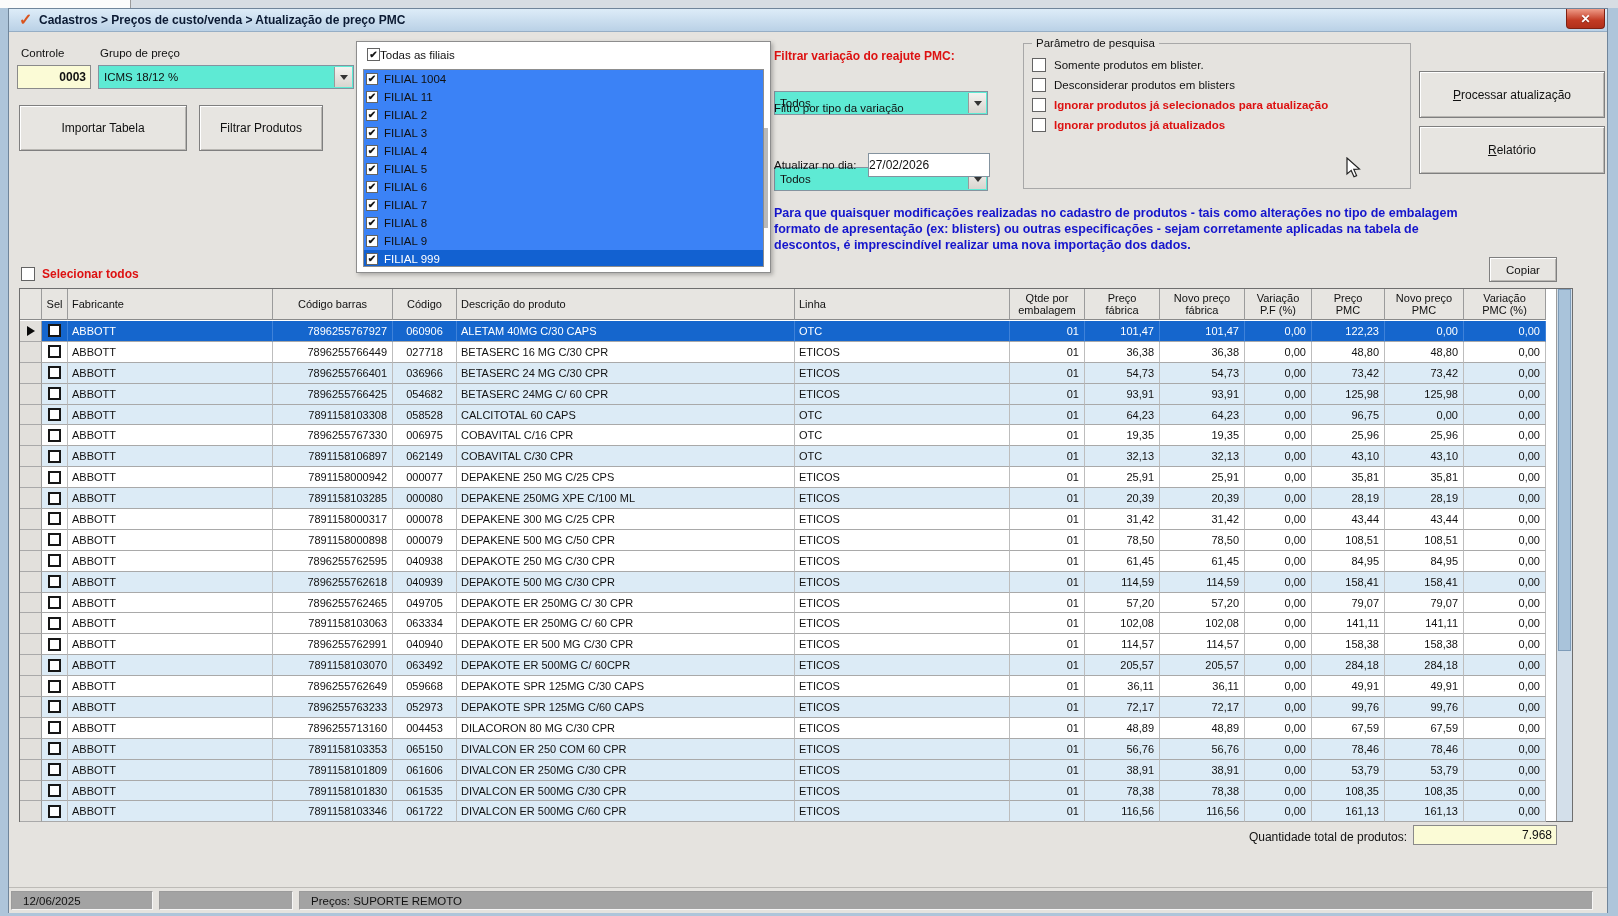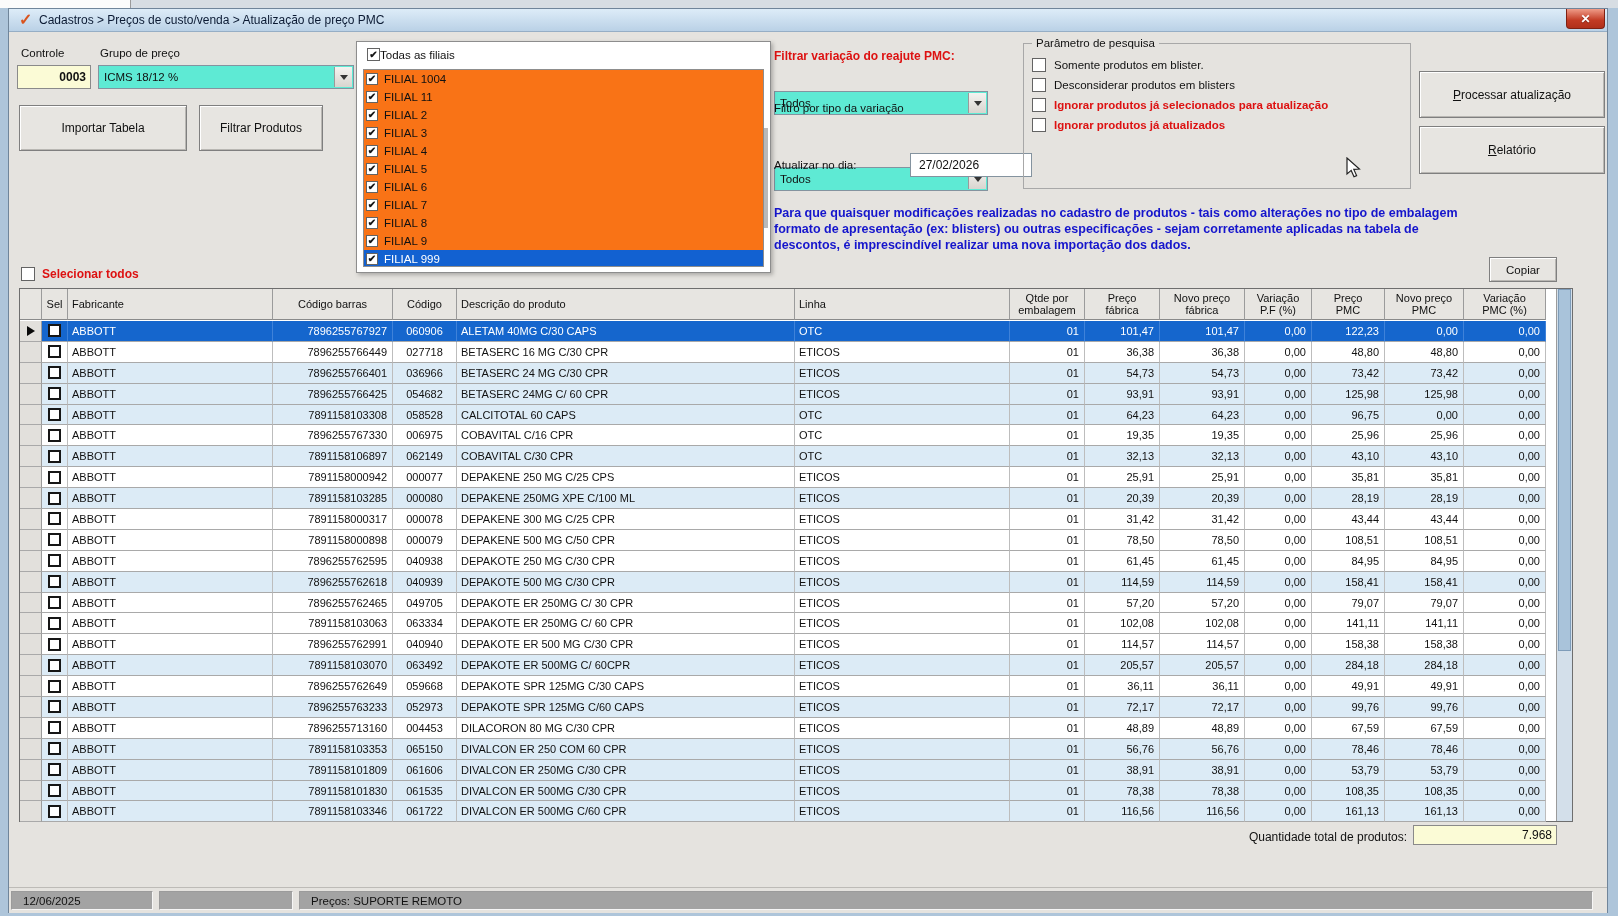--- a/index.html
+++ b/index.html
@@ -8,21 +8,21 @@
   .abs{position:absolute}
 
   
   .topstrip{left:0;top:0;width:1618px;height:8px;background:#d7dde3}
   .backwin{left:0;top:0;width:130px;height:8px;background:#fbfbfb;border-right:1px solid #9a9a9a}
   .win{left:8px;top:8px;width:1600px;height:905px;background:#e5e3df;
        border:1px solid #70859a;box-sizing:border-box}
   .titlebar{left:0;top:0;width:100%;height:23px;
        background:linear-gradient(#ddecf8,#bad1e6);border-bottom:1px solid #96aec5;box-sizing:border-box}
   .appicon{left:10px;top:1px;font-size:16px;font-weight:bold;color:#d9541e}
-  .title{left:30px;top:4px;font-size:12px;font-weight:normal;color:#0b1a33}
+  .title{left:30px;top:4px;font-size:12px;font-weight:bold;color:#0b1a33}
   .closebtn{left:1557px;top:0;width:39px;height:20px;border:1px solid #7e2012;border-top:none;
        border-radius:0 0 4px 4px;background:linear-gradient(#ef9c88,#c23a23 60%,#b02f1a);
        display:flex;align-items:center;justify-content:center;color:#fff;font-size:12px;font-weight:bold;
        text-shadow:0 1px 1px #7e2012;box-sizing:border-box}
 
   .lbl{font-size:11.5px}
   .red{color:#dd1111;font-weight:bold}
   .bluetext{color:#1515cc;font-weight:bold;font-size:12.5px;line-height:16px;white-space:pre-line}
 
   .sunken{background:#fff;border:1px solid #84939f;box-sizing:border-box}
@@ -38,21 +38,21 @@
        display:flex;align-items:center;justify-content:center}
   .combo .dd::after{content:"";border:4px solid transparent;border-top:5px solid #333;margin-top:5px}
 
   .cb{width:13px;height:13px;background:#fff;border:1px solid #636363;box-sizing:border-box;
       display:inline-flex;align-items:center;justify-content:center;line-height:1;flex:none}
   .cb.checked::before{content:"✔";font-size:10px;font-weight:bold;color:#141414}
 
   
   .filpanel{left:347px;top:32px;width:415px;height:232px;background:#fff;border:1px solid #8d8d8d;
        box-shadow:2px 2px 4px rgba(0,0,0,.25);box-sizing:border-box;z-index:40}
-  .fillist{position:absolute;left:6px;top:27px;width:401px;height:198px;background:#f97316;
+  .fillist{position:absolute;left:6px;top:27px;width:401px;height:198px;background:#3b82f6;
        border:1px solid #8d8d8d;box-sizing:border-box;overflow:hidden}
   .filitem{height:18px;display:flex;align-items:center;font-size:11.5px}
   .filitem .cb{width:12px;height:12px;margin:0 6px 0 2px}
   .filitem.selected{background:#1261d1;color:#fff}
   .filscroll{position:absolute;right:2px;top:86px;width:4px;height:100px;background:#b9b9b9}
 
   
   .gbox{left:1014px;top:34px;width:388px;height:146px;border:1px solid #a8a8a8;box-sizing:border-box}
   .gboxlegend{position:absolute;left:8px;top:-7px;background:#e5e3df;padding:0 4px;font-size:11.5px}
   .gopt{position:absolute;left:8px;display:flex;align-items:center;gap:8px;font-size:11.5px}
@@ -176,21 +176,21 @@
   <div class="abs combo" style="left:765px;top:58px;width:214px;height:24px">
     <span>Todos</span>
     <span class="dd"></span>
   </div>
   <div class="abs lbl" style="left:765px;top:93px">Filtro por tipo da variação</div>
   <div class="abs combo" style="left:765px;top:110px;width:214px;height:24px">
     <span>Todos</span>
     <span class="dd"></span>
   </div>
   <div class="abs lbl" style="left:765px;top:150px">Atualizar no dia:</div>
-  <div class="abs sunken" style="left:901px;top:144px;width:122px;height:24px;display:flex;align-items:center;padding-left:8px;font-size:12px">27/02/2026</div>
+  <div class="abs sunken" style="left:859px;top:144px;width:122px;height:24px;display:flex;align-items:center;padding-left:0;font-size:12px">27/02/2026</div>
 
   <div class="abs btn" style="left:1410px;top:62px;width:186px;height:47px">
     <span><u>P</u><span>rocessar atualização</span></span>
   </div>
 
   <div class="abs gbox">
     <span class="gboxlegend">Parâmetro de pesquisa</span>
     <div id="param-opts">
         <div class="gopt" style="top: 14px;">
           <span class="cb"></span>

